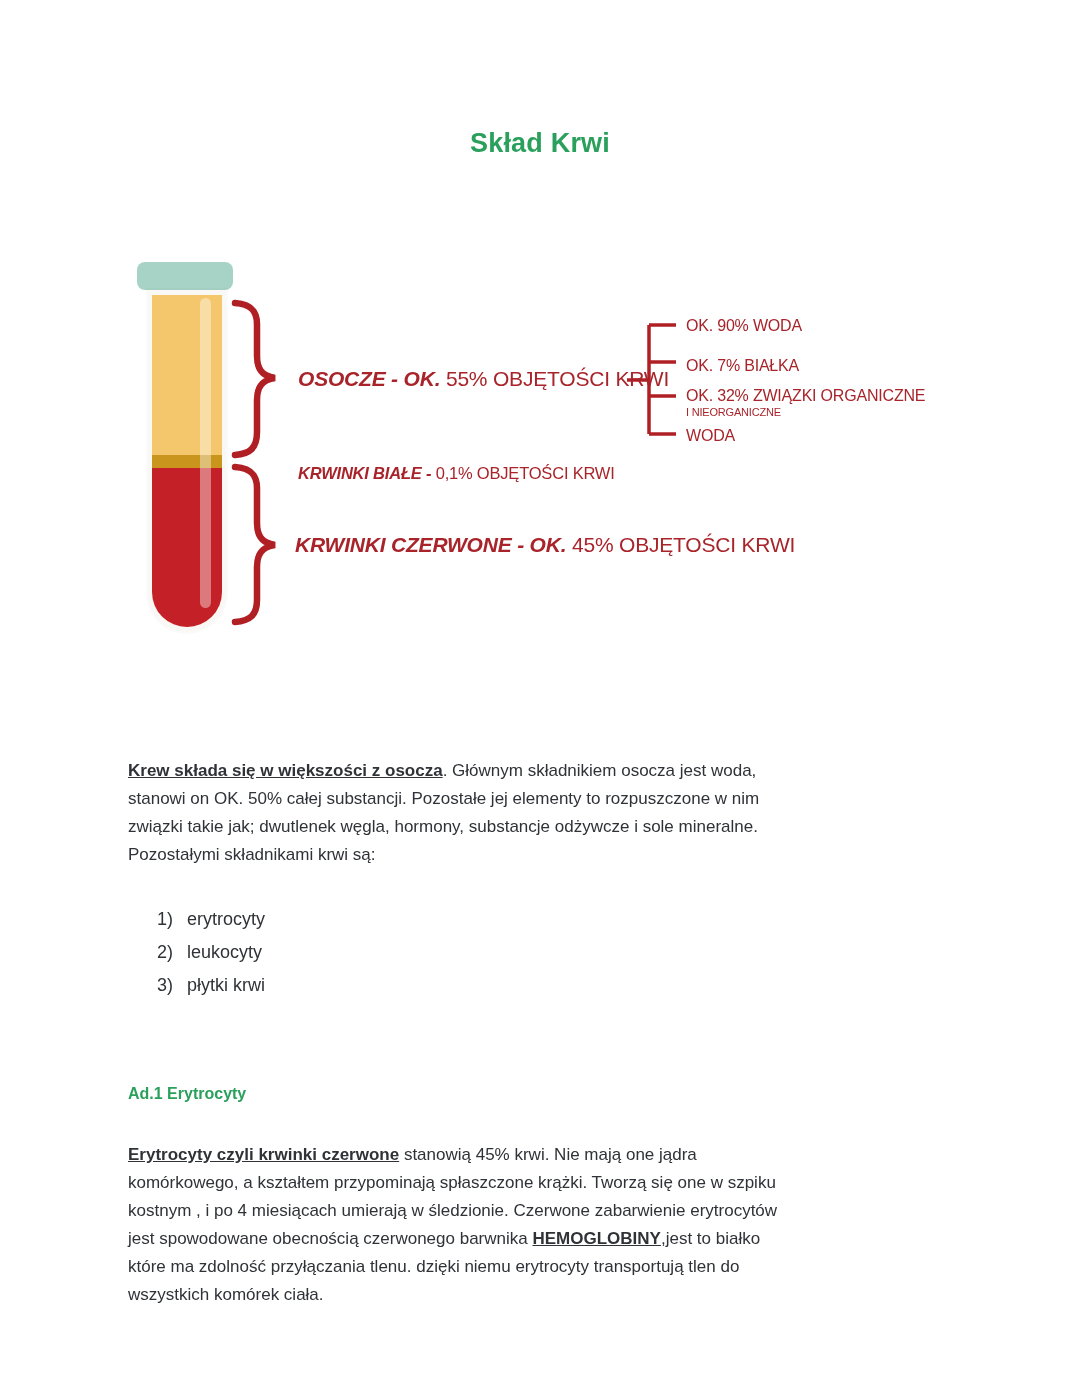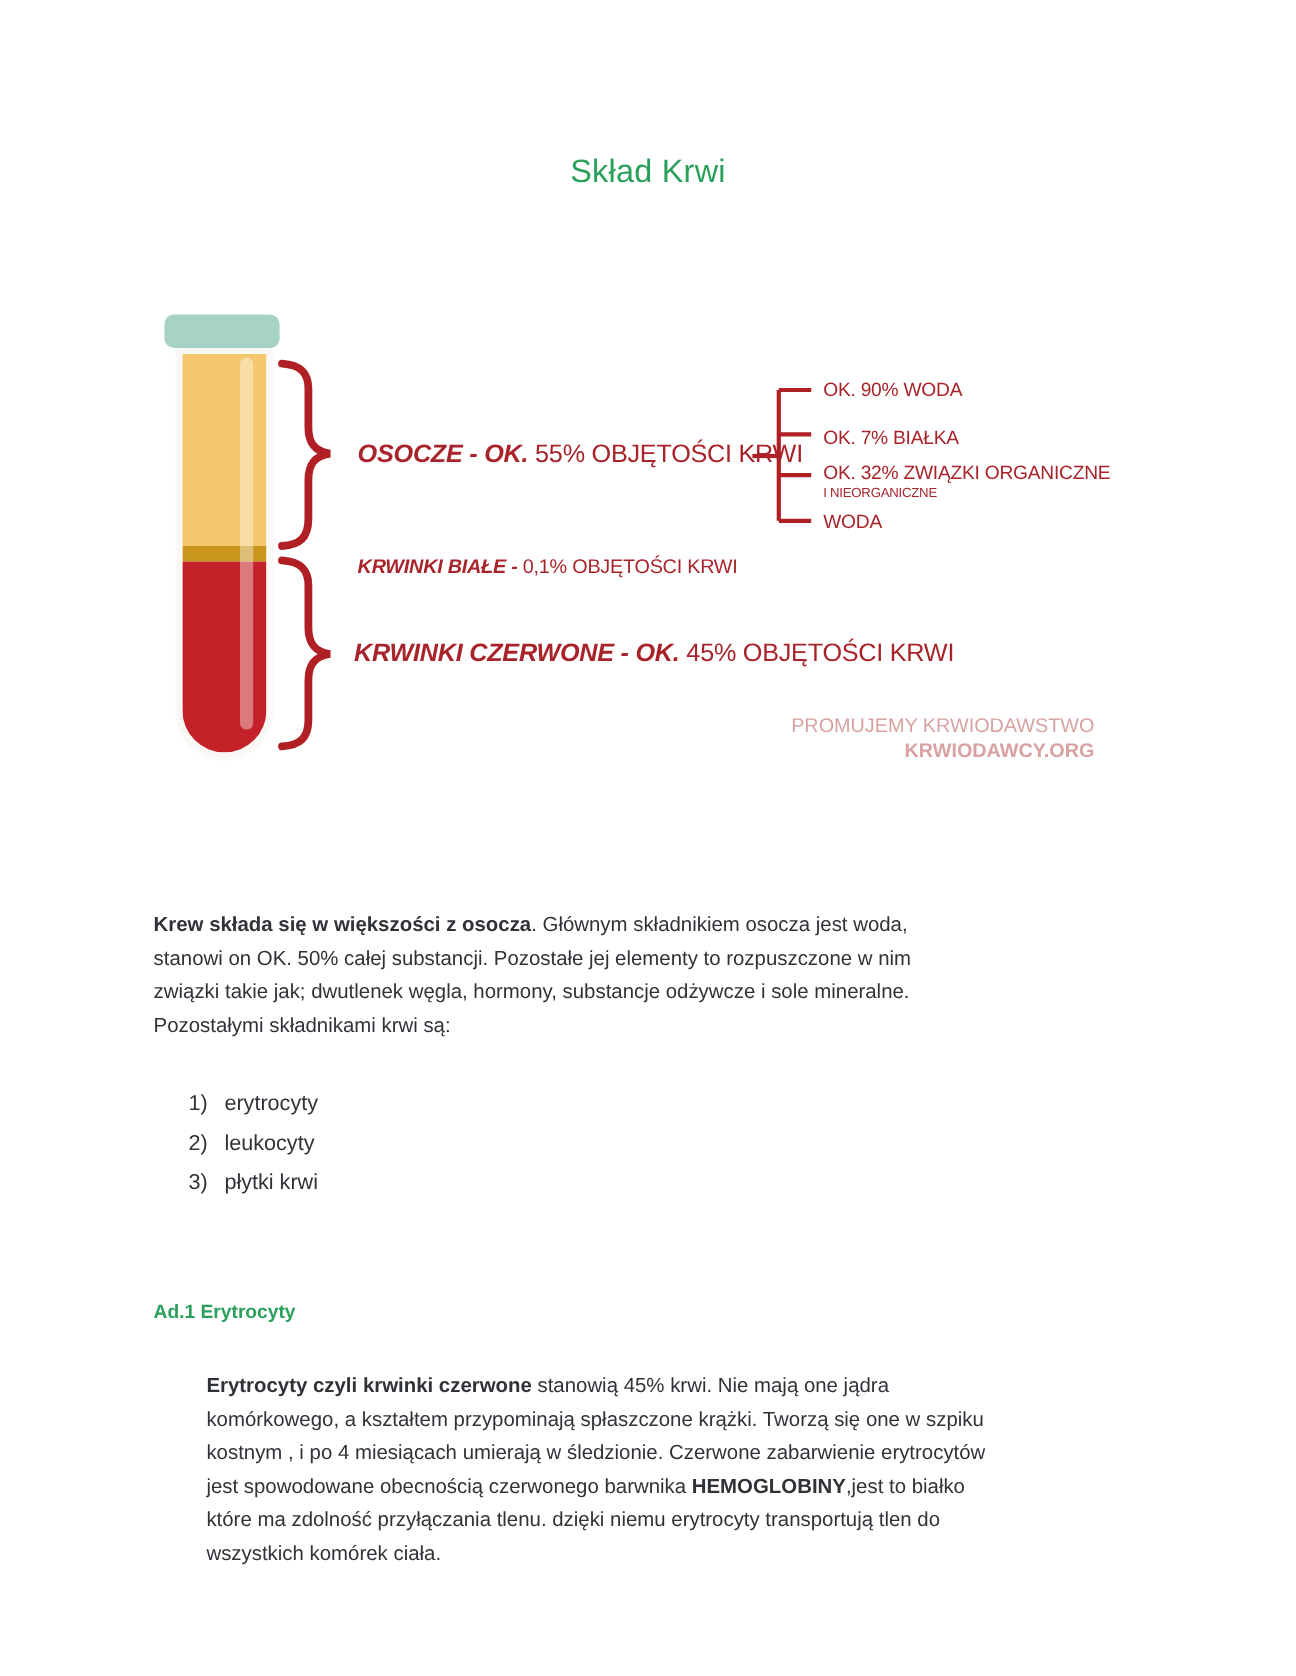--- a/index.html
+++ b/index.html
@@ -15,21 +15,21 @@
   }
   *{margin:0;padding:0;box-sizing:border-box;}
   html,body{background:#ffffff;}
   body{
     width:1080px;height:1397px;position:relative;
     font-family:"Liberation Sans","DejaVu Sans",sans-serif;
     color:var(--text-dark);
   }
   .doc-title{
     position:absolute;top:126px;left:0;width:1080px;
-    text-align:center;font-size:27px;line-height:34px;font-weight:normal;
+    text-align:center;font-size:27px;line-height:34px;font-weight:bold;
     color:var(--heading-green);letter-spacing:.2px;
   }
   
   .diagram{position:absolute;top:250px;left:120px;width:800px;height:400px;}
   .diagram svg{position:absolute;top:0;left:0;width:800px;height:400px;}
   .brace{fill:none;stroke:var(--brace-red);stroke-width:6.5;stroke-linecap:round;}
   .treeline{fill:none;stroke:var(--brace-red);stroke-width:3.5;stroke-linecap:butt;}
   .tube-cap{
     position:absolute;left:17px;top:12px;width:96px;height:28px;
     background:var(--cap-teal);border-radius:8px;
@@ -61,22 +61,22 @@
   .lbl-tree{font-size:16px;font-weight:normal;}
   .lbl-tree .sub{display:block;font-size:11px;line-height:11px;margin-top:2px;}
   .watermark{
     position:absolute;right:8px;top:345px;width:400px;text-align:right;
     color:var(--watermark-rose);font-size:16.5px;line-height:21px;
   }
   .watermark .wm2{font-weight:bold;}
   
   .para{position:absolute;font-size:17px;line-height:28px;color:var(--text-dark);}
   .para1{top:757px;left:128px;width:672px;}
-  .para2{top:1141px;left:128px;width:664px;margin-left:44px;}
-  .seg-bold-underline{font-weight:bold;}
+  .para2{top:1141px;left:128px;width:664px;}
+  .seg-bold-underline{font-weight:bold;text-decoration:underline;}
   .num-list{position:absolute;top:903px;left:157px;font-size:18px;line-height:33px;}
   .num-list .row{display:flex;}
   .num-list .num{width:30px;}
   .h2{
     position:absolute;top:1085px;left:128px;
     font-size:16px;font-weight:bold;color:var(--heading-green);
   }
 </style>
 </head>
 <body>
@@ -123,24 +123,20 @@
     <span>OK. 7% BIAŁKA</span>
   </div>
   <div class="dlabel lbl-tree" style="left:566px;top:152px;">
     <span>OK. 32% ZWIĄZKI ORGANICZNE</span>
     <span class="sub">I NIEORGANICZNE</span>
   </div>
   <div class="dlabel lbl-tree" style="left:566px;top:186px;">
     <span>WODA</span>
   </div>
 
-  <div class="watermark">
-    <div class="wm1">PROMUJEMY KRWIODAWSTWO</div>
-    <div class="wm2">KRWIODAWCY.ORG</div>
-  </div>
 </div>
 
 <p class="para para1"><span class="seg-bold-underline">Krew składa się w większości z osocza</span><span class="seg-normal">. Głównym składnikiem osocza jest woda, stanowi on OK. 50% całej substancji. Pozostałe jej elementy to rozpuszczone w nim związki takie jak; dwutlenek węgla, hormony, substancje odżywcze i sole mineralne. Pozostałymi składnikami krwi są:</span></p>
 
 <div class="num-list">
   <div class="row">
     <span class="num">1)</span>
     <span>erytrocyty</span>
   </div>
   <div class="row">

